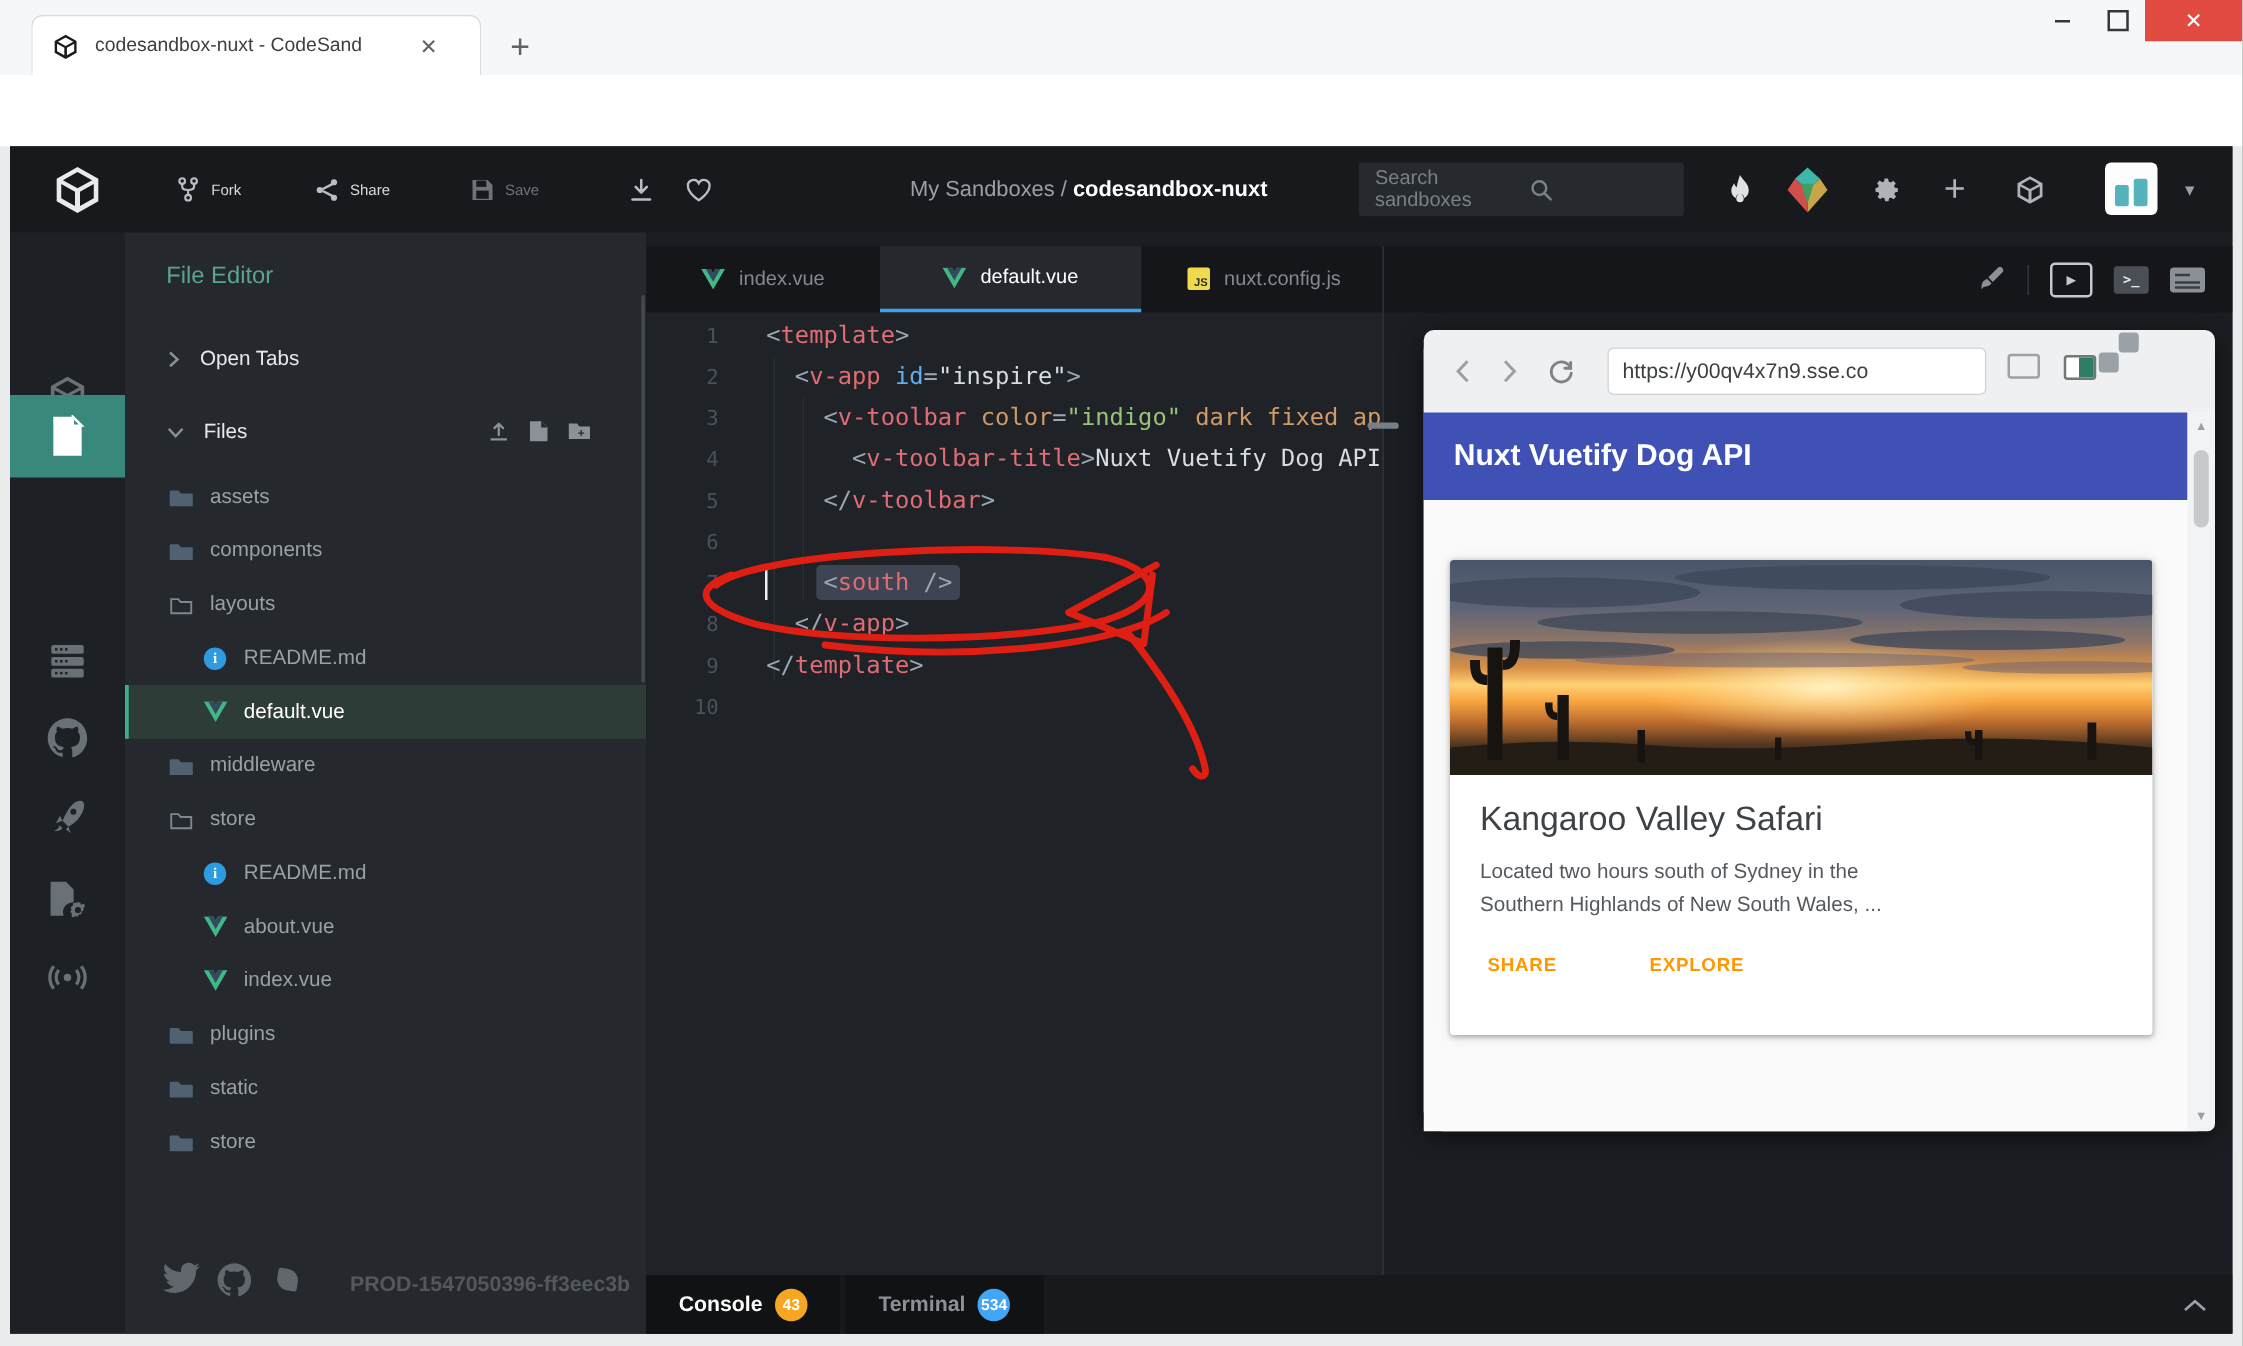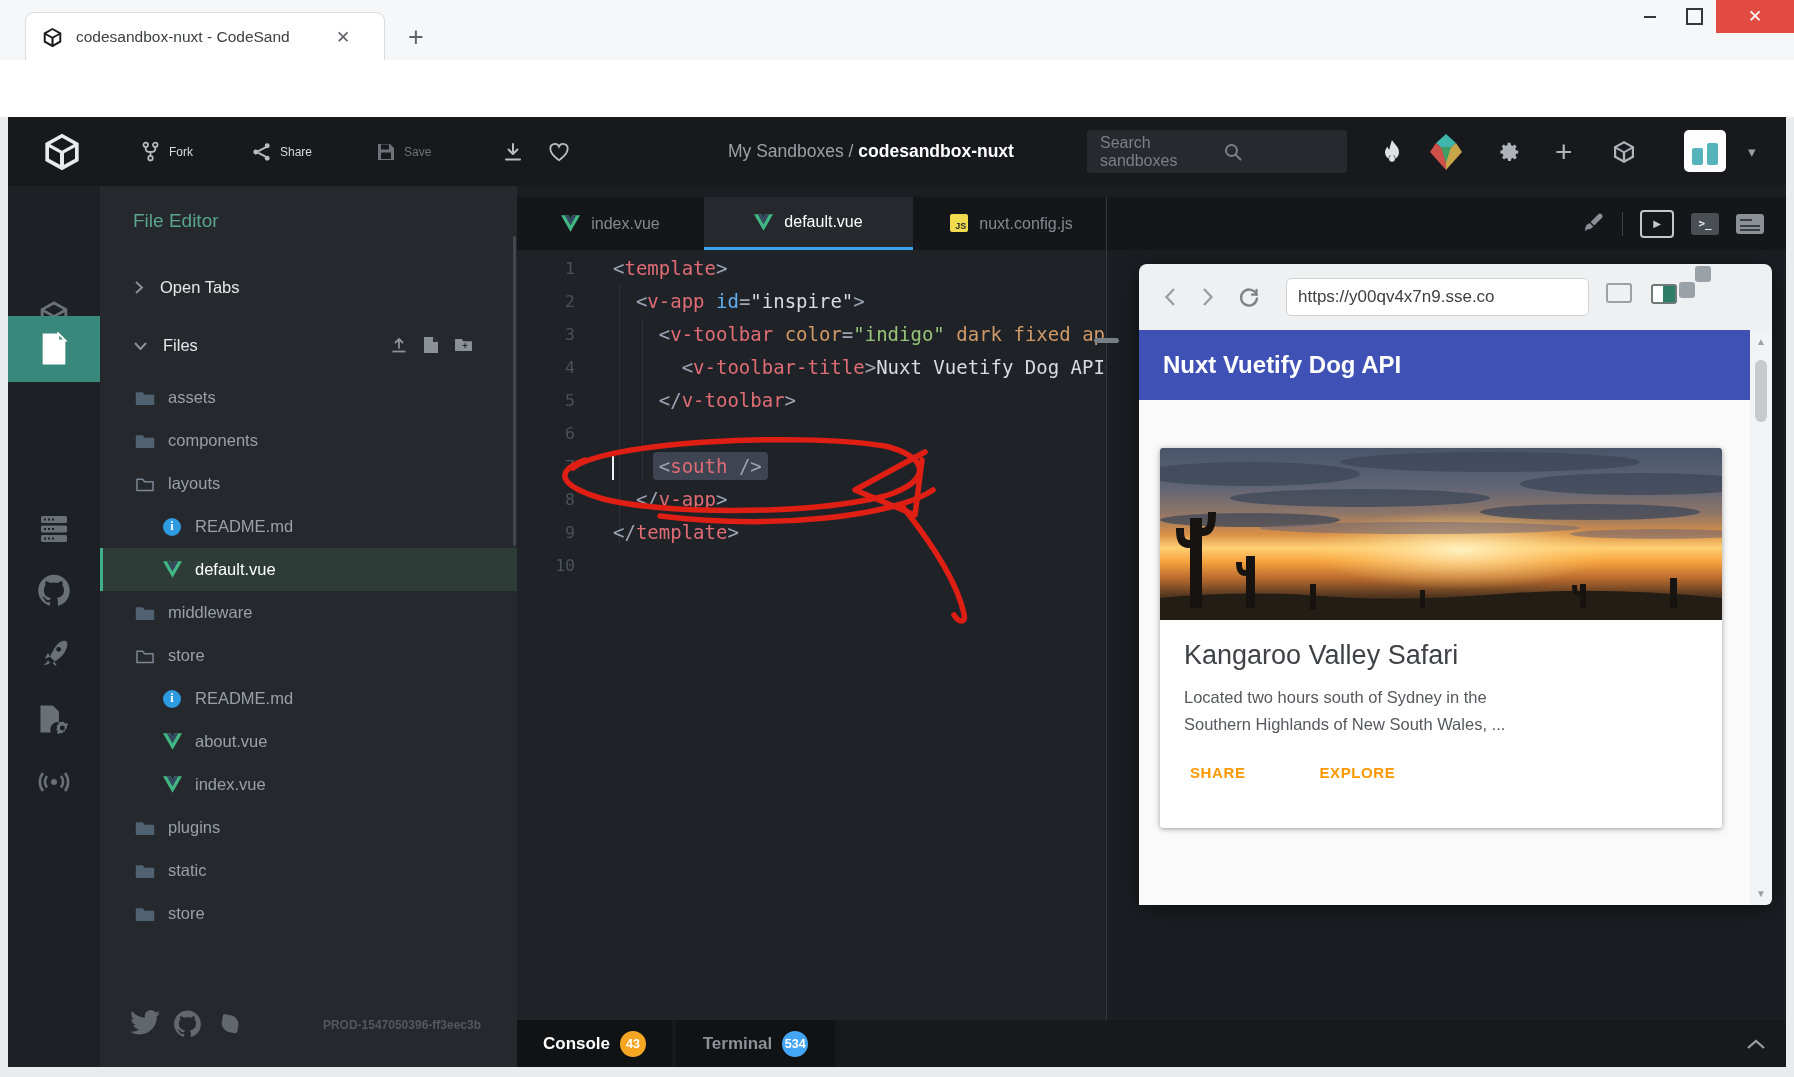--- a/index.html
+++ b/index.html
@@ -68,21 +68,21 @@
   .titem.d0{padding-left:33px;}
   .titem.d1{padding-left:60px;}
   .titem.selected{background:#2e3c38;border-left:3px solid #3fae8b;color:#fff;}
   .titem.selected.d1{padding-left:57px;}
   .infoicon{display:inline-flex;width:18px;height:18px;border-radius:50%;background:#2e9ae0;color:#fff;font-size:12px;font-weight:700;align-items:center;justify-content:center;font-family:"Liberation Serif",serif;}
   .jsicon{display:inline-flex;width:18px;height:18px;background:#f0db4f;color:#2b2b2b;font-size:9px;font-weight:700;align-items:flex-end;justify-content:flex-end;padding:0 2px 1px 0;box-sizing:border-box;border-radius:2px;}
   .ecicon{display:inline-block;width:15px;height:13px;border-radius:60% 60% 50% 50%;background:radial-gradient(circle at 35% 40%,#f2f2f2 55%,#b9bec3 56%);box-shadow:2px -2px 0 -1px #dfe2e5;}
   .fscroll{position:absolute;left:413px;top:50px;width:3px;height:310px;background:#42474d;border-radius:2px;}
   .ffoot{position:absolute;left:0;top:810px;width:417px;height:60px;}
   .ffoot .soc{position:absolute;top:14px;color:#62676d;}
-  .prod{position:absolute;right:36px;top:22px;font-size:12px;font-weight:700;color:#54585e;}
+  .prod{position:absolute;right:13px;top:22px;font-size:17px;font-weight:700;color:#54585e;}
 
   
   .editor{position:absolute;left:509px;top:69px;width:1269px;height:881px;background:#1a1d21;}
   .tabbar{position:absolute;left:0;top:11px;width:1269px;height:53px;background:#14161a;display:flex;}
   .etab{height:53px;display:flex;align-items:center;justify-content:center;gap:11px;font-size:16px;color:#83898f;box-sizing:border-box;}
   .etab.active{background:#25282d;color:#fff;border-bottom:3px solid #3ba3f0;}
   .etab:nth-child(1){width:187px;}
   .etab:nth-child(2){width:209px;}
   .etab:nth-child(3){width:197px;}
   .tbicons{position:absolute;right:22px;top:11px;height:53px;display:flex;align-items:center;gap:17px;color:#8a9096;}

